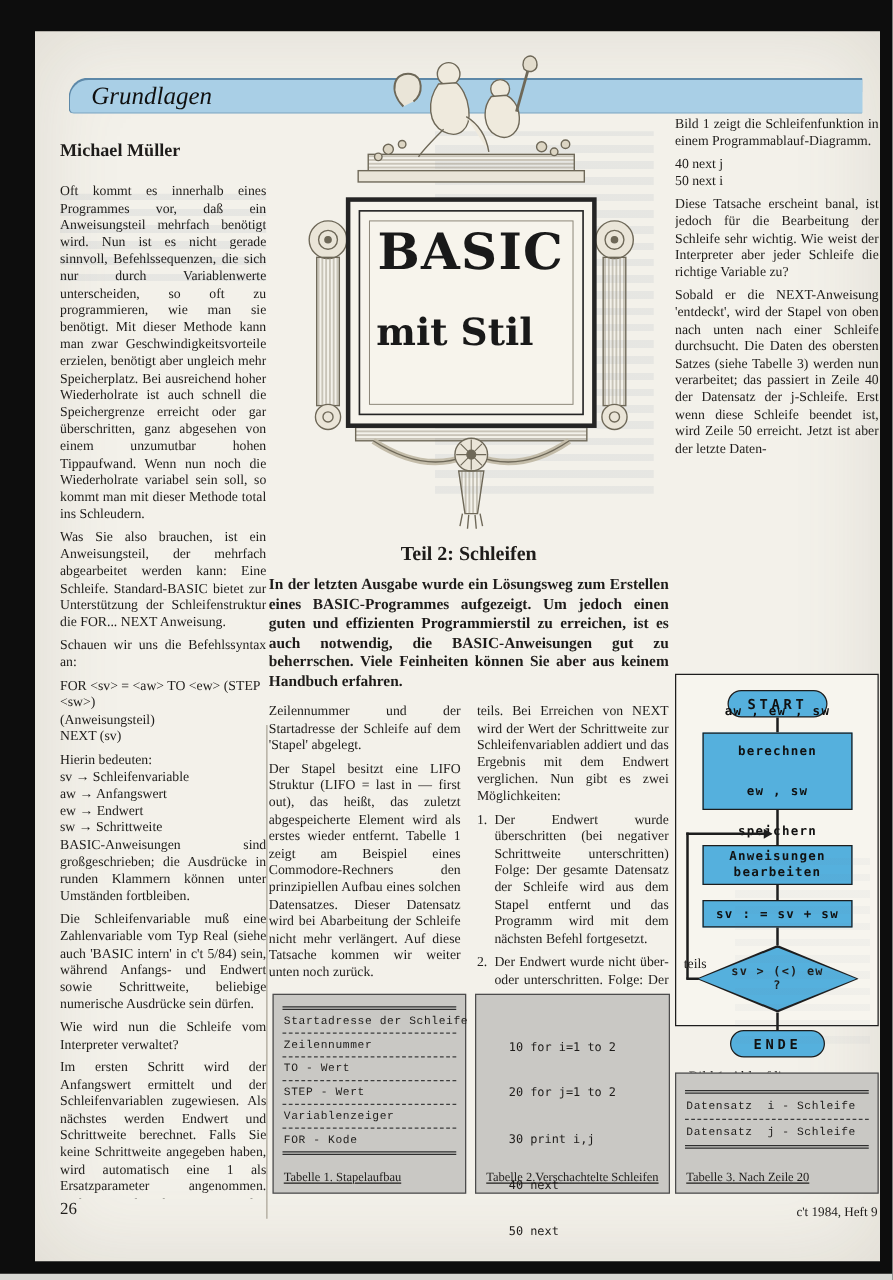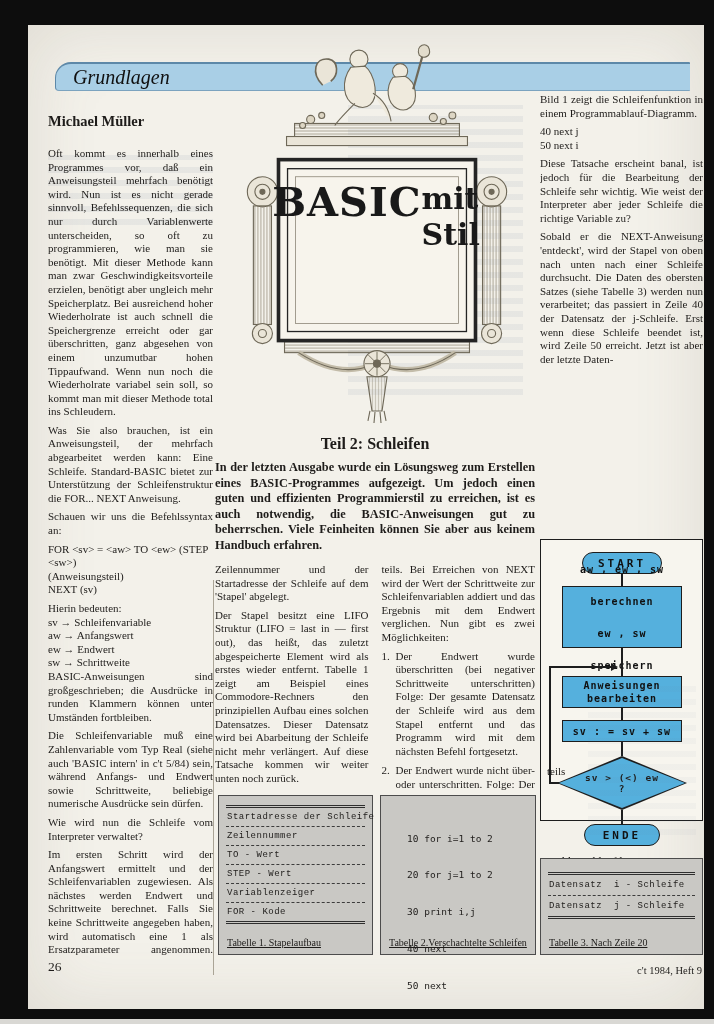--- a/index.html
+++ b/index.html
@@ -42,21 +42,21 @@
   .code-ln{text-align:left;}
   .legend div{text-align:left;}
 
   .col-rule{position:absolute;left:185px;top:555px;width:1px;height:395px;background:#aaa496;z-index:1;}
 
   
   .ornament{position:absolute;left:198px;top:8px;width:302px;height:392px;z-index:2;}
   .ornament svg{position:absolute;left:0;top:0;}
   .orn-title{
     position:absolute;left:69px;top:148px;width:162px;height:136px;
-    display:flex;flex-direction:row;align-items:flex-start;justify-content:center;
+    display:flex;flex-direction:column;align-items:flex-end;justify-content:center;
     font-family:"DejaVu Serif", serif;color:#191919;z-index:3;
   }
   .orn-title .t1{font-size:40px;font-weight:bold;letter-spacing:1px;line-height:42px;}
   .orn-title .t2{font-size:30px;font-weight:bold;line-height:36px;}
 
   
   .section{position:absolute;left:187px;top:410px;width:320px;z-index:2;}
   .sec-heading{font-size:16px;font-weight:bold;text-align:center;margin:0 0 7px;}
   .sec-lead{font-size:12.3px;line-height:15.5px;font-weight:bold;text-align:justify;margin:0 0 10px;}
   .sec-cols{display:flex;gap:13px;height:228px;overflow:hidden;}

